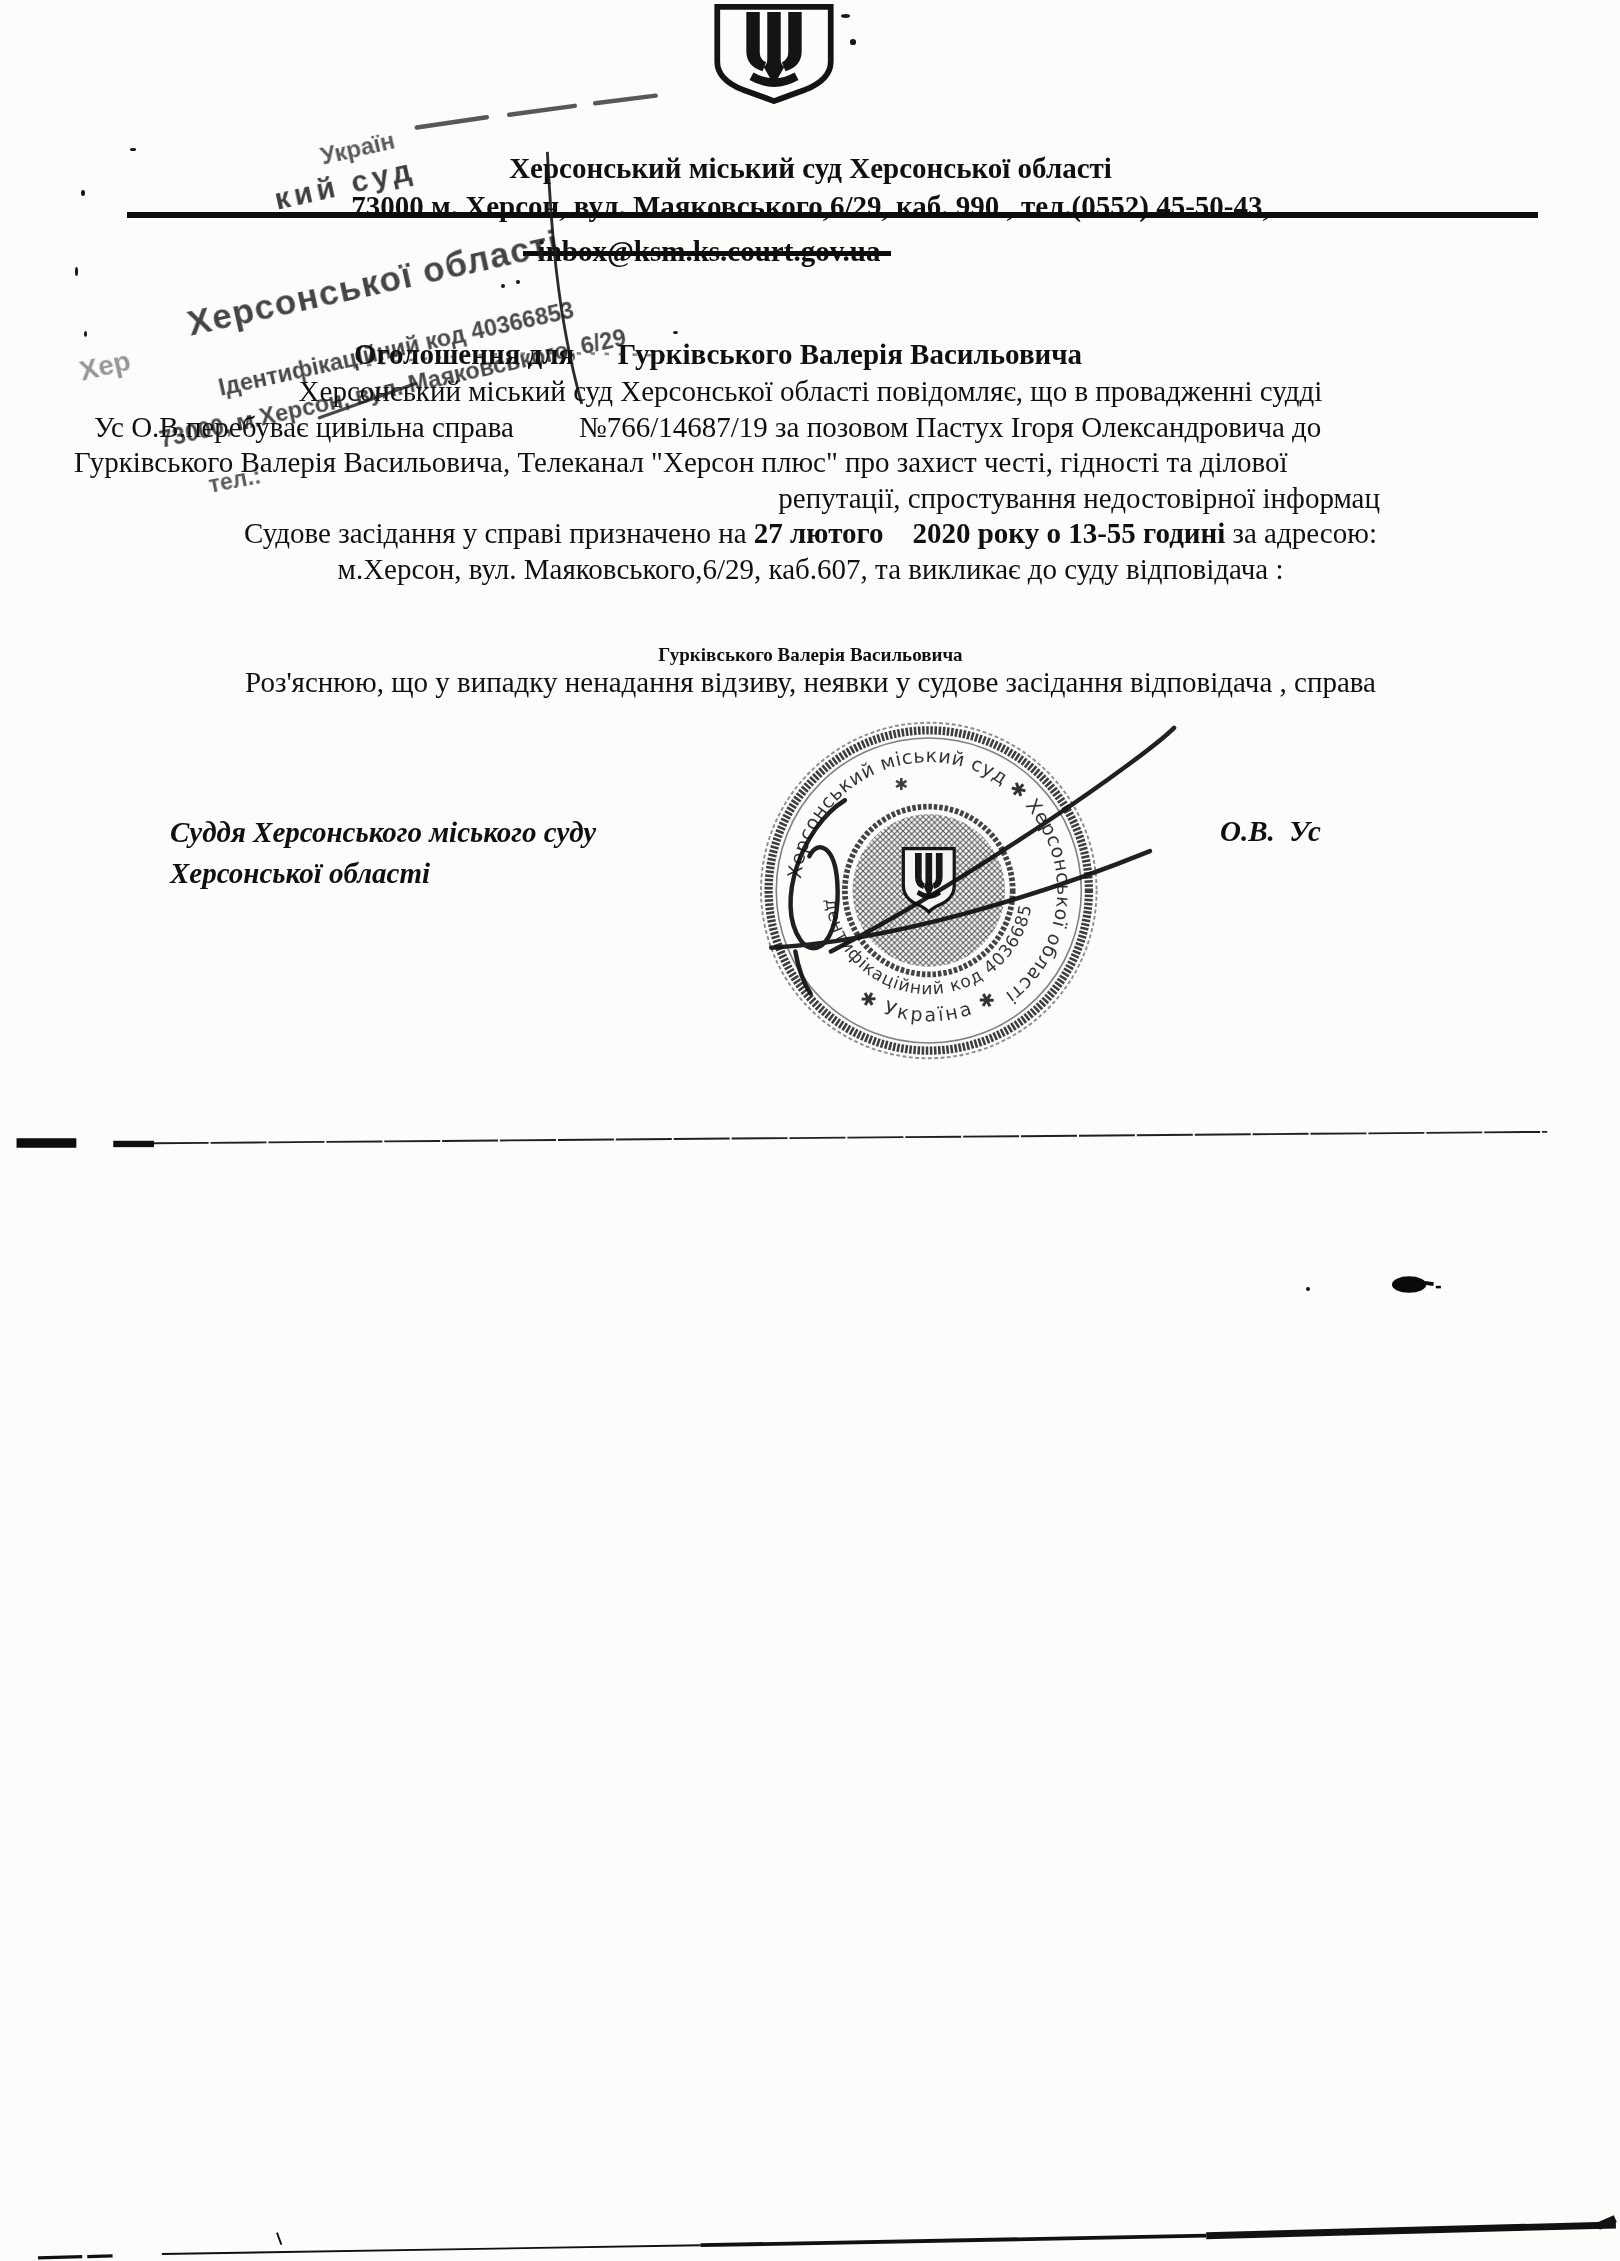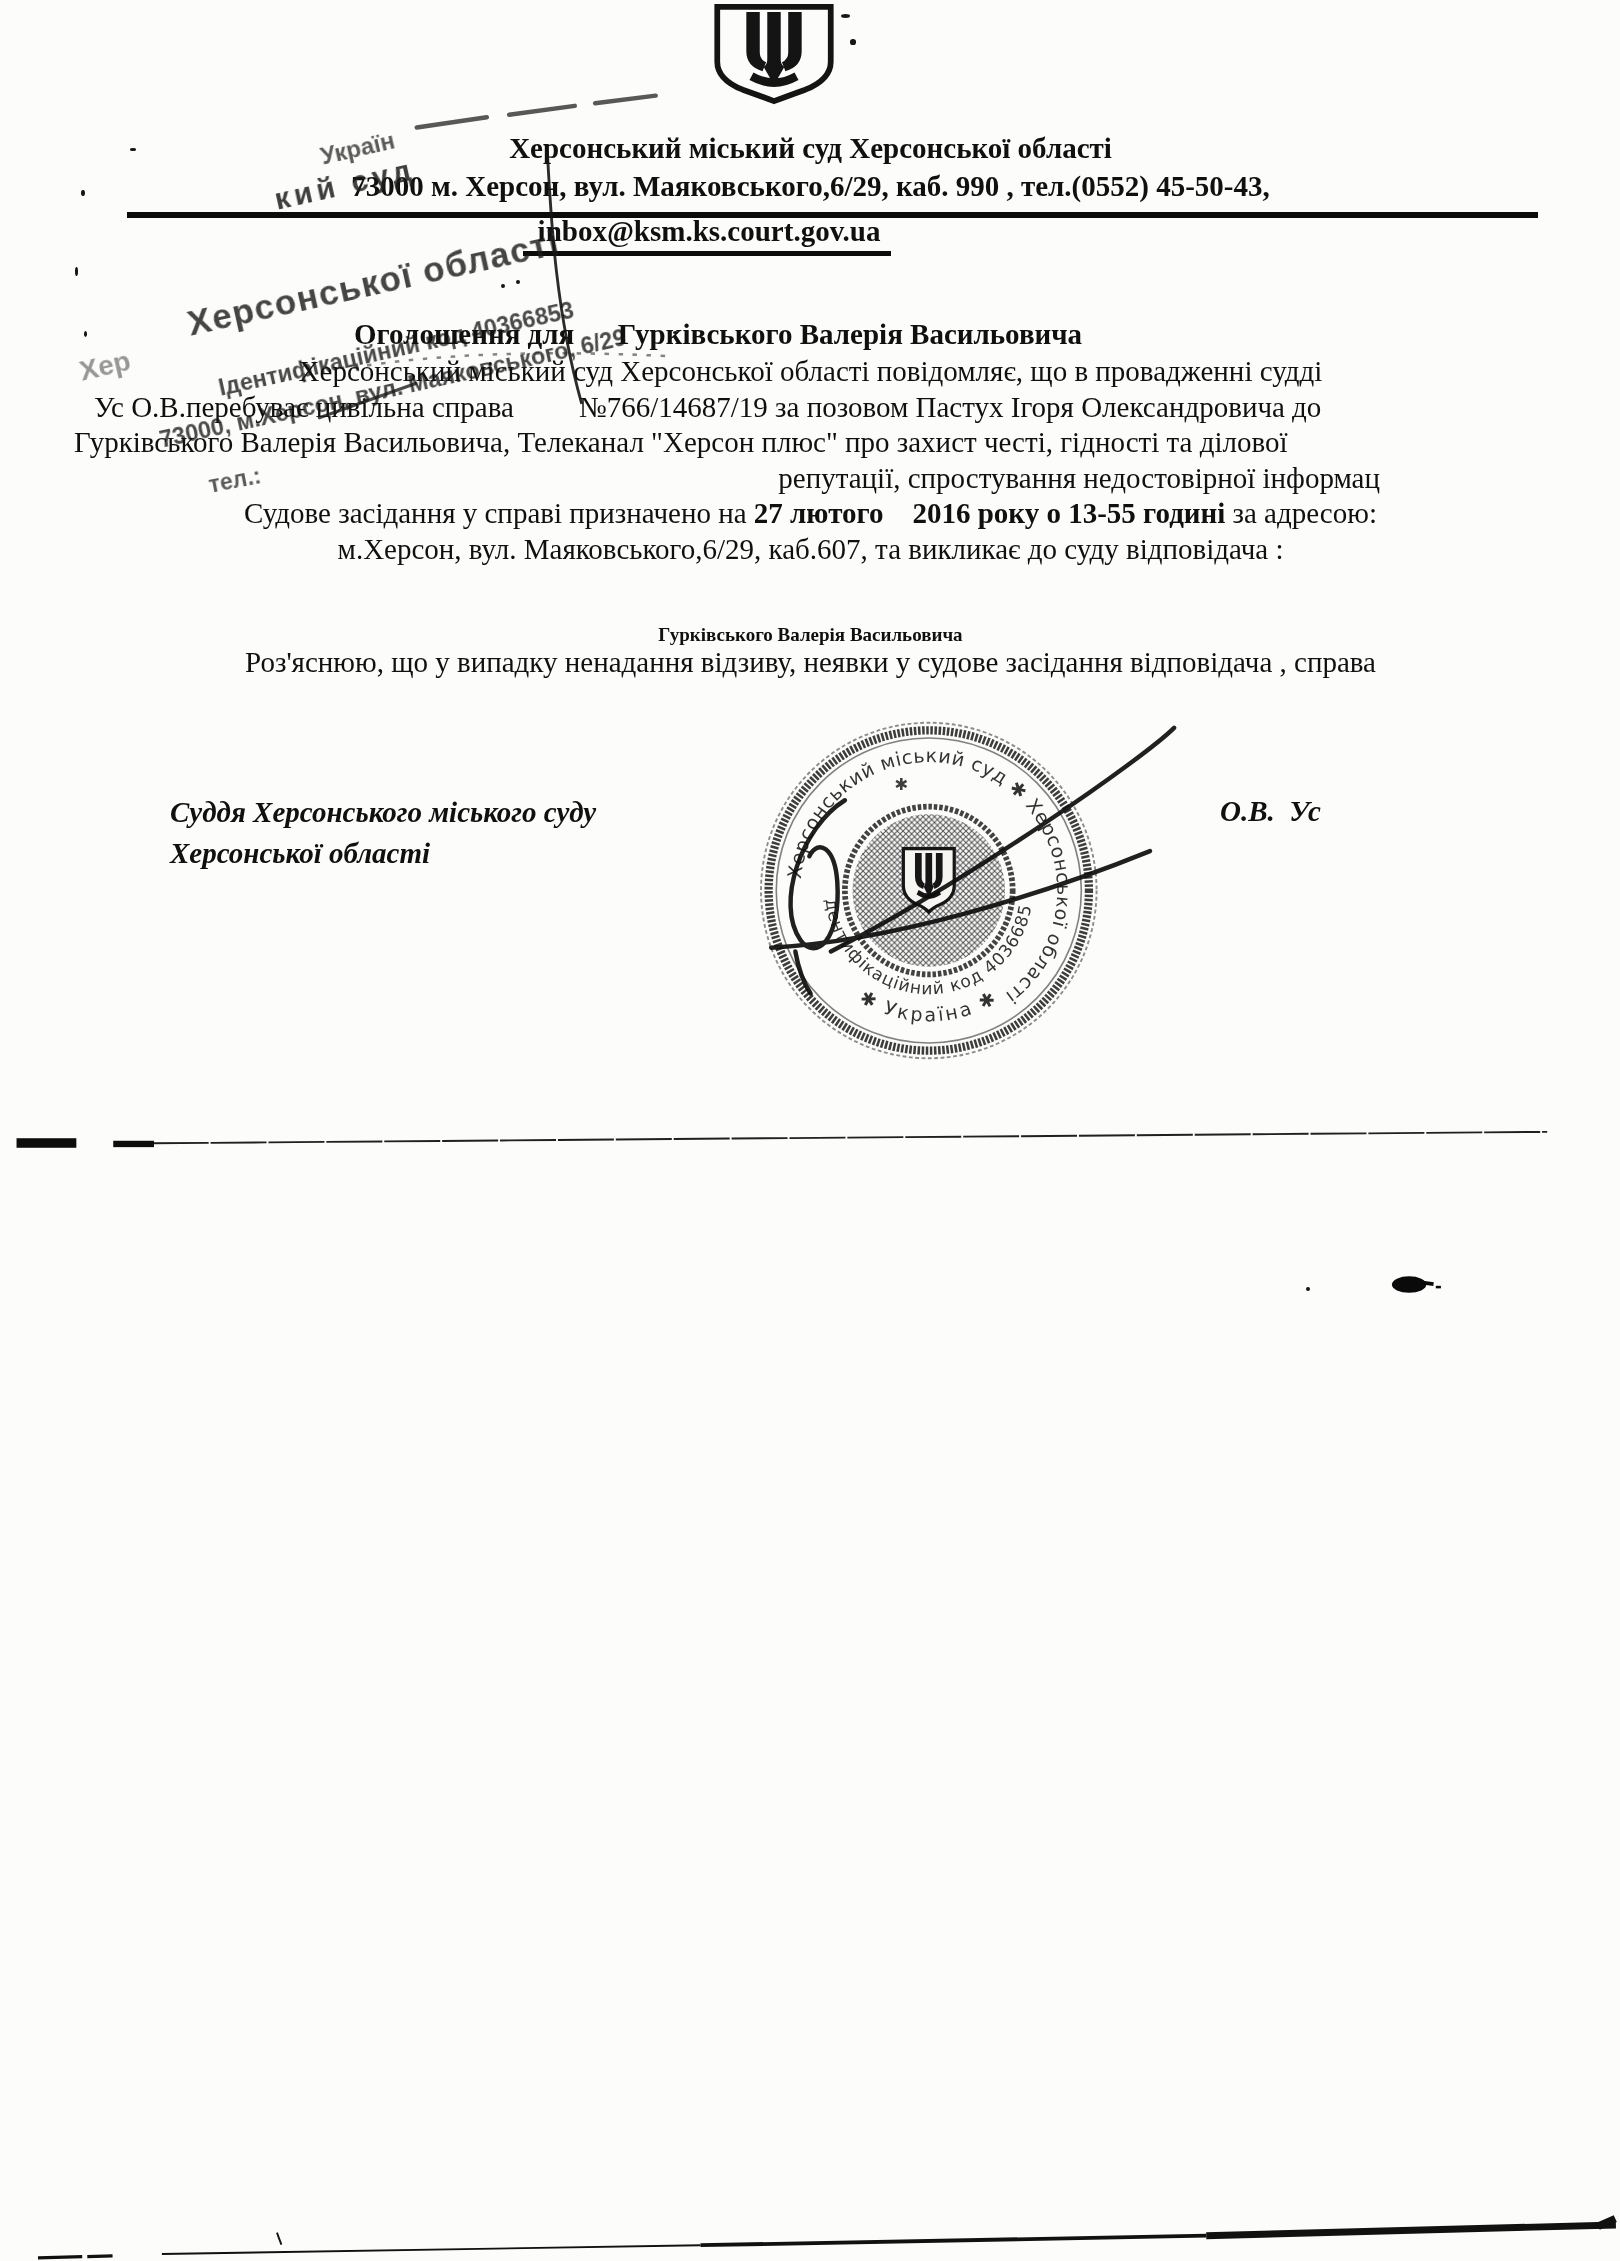--- a/index.html
+++ b/index.html
@@ -1,19 +1,19 @@
 <!DOCTYPE html>
 <html style="font-size:10.2px"><head>
 <meta charset="utf-8">
 <style>
   html,body{margin:0;padding:0;background:#ffffff;}
   #page{position:relative;width:1621px;height:2261px;background:#fcfcfb;overflow:hidden;
         font-family:"Liberation Serif",serif;color:#101010;}
   .abs{position:absolute;}
-  .line{position:absolute;font-size:29px;line-height:1.15;color:#101010;white-space:pre;}
+  .line{position:absolute;font-size:29px;line-height:1.15;color:#101010;white-space:pre;margin-top:20px;}
   .ctr{left:0;width:1621px;text-align:center;}
   .b{font-weight:bold;}
   .i{font-style:italic;}
   .bar{position:absolute;background:#0c0c0c;}
   .stampline{position:absolute;font-family:"Liberation Sans",sans-serif;font-weight:bold;
              color:#1d1d1d;transform-origin:left center;filter:blur(0.4px);white-space:pre;}
   .speck{position:absolute;background:#161616;border-radius:50%;}
   svg{display:block;}
 </style>
 </head>
@@ -63,21 +63,21 @@
   <svg class="abs" style="left:537px;top:148px" width="64" height="261" viewBox="0 0 100 410">
     <path d="M 16 6 C 22 120 30 260 70 402" stroke="#151515" stroke-width="4.5" fill="none" opacity=".9"></path>
   </svg>
 
   <div class="line b" style="left:354px;top:318px;font-size:29px">Оголошення для      Гурківського Валерія Васильовича</div>
 
   <div class="line ctr" style="top:355px">Херсонський міський суд Херсонської області повідомляє, що в провадженні судді</div>
   <div class="line" style="left:94px;top:391px">Ус О.В.перебуває цивільна справа         №766/14687/19 за позовом Пастух Ігоря Олександровича до</div>
   <div class="line" style="left:74px;top:426px">Гурківського Валерія Васильовича, Телеканал "Херсон плюс" про захист честі, гідності та ділової</div>
   <div class="line" style="top:462px;left:0;width:1380px;text-align:right">репутації, спростування недостовірної інформац</div>
-  <div class="line ctr" style="top:497px"><span>Судове засідання у справі призначено на </span><span class="b">27 лютого    2016 року о 13-55 годині</span><span> за адресою:</span></div>
+  <div class="line ctr" style="top:497px"><span>Судове засідання у справі призначено на </span><span class="b">27 лютого    2020 року о 13-55 годині</span><span> за адресою:</span></div>
   <div class="line ctr" style="top:533px">м.Херсон, вул. Маяковського,6/29, каб.607, та викликає до суду відповідача :</div>
 
   <div class="line ctr b" style="top:624px;font-size:19px">Гурківського Валерія Васильовича</div>
   <div class="line ctr" style="top:646px">Роз'яснюю, що у випадку ненадання відзиву, неявки у судове засідання відповідача , справа</div>
 
   <svg class="abs" style="left:347px;top:342px" width="331" height="35" viewBox="0 0 520 55">
     <path d="M 10 40 Q 210 8 500 22" stroke="#232323" stroke-width="4" fill="none" stroke-dasharray="7 15" opacity=".55"></path>
   </svg>
   <svg class="abs" style="left:313px;top:377px" width="114" height="48" viewBox="0 0 180 75">
     <path d="M 10 64 L 162 10" stroke="#1b1b1b" stroke-width="5" fill="none" opacity=".8" stroke-linecap="round"></path>

